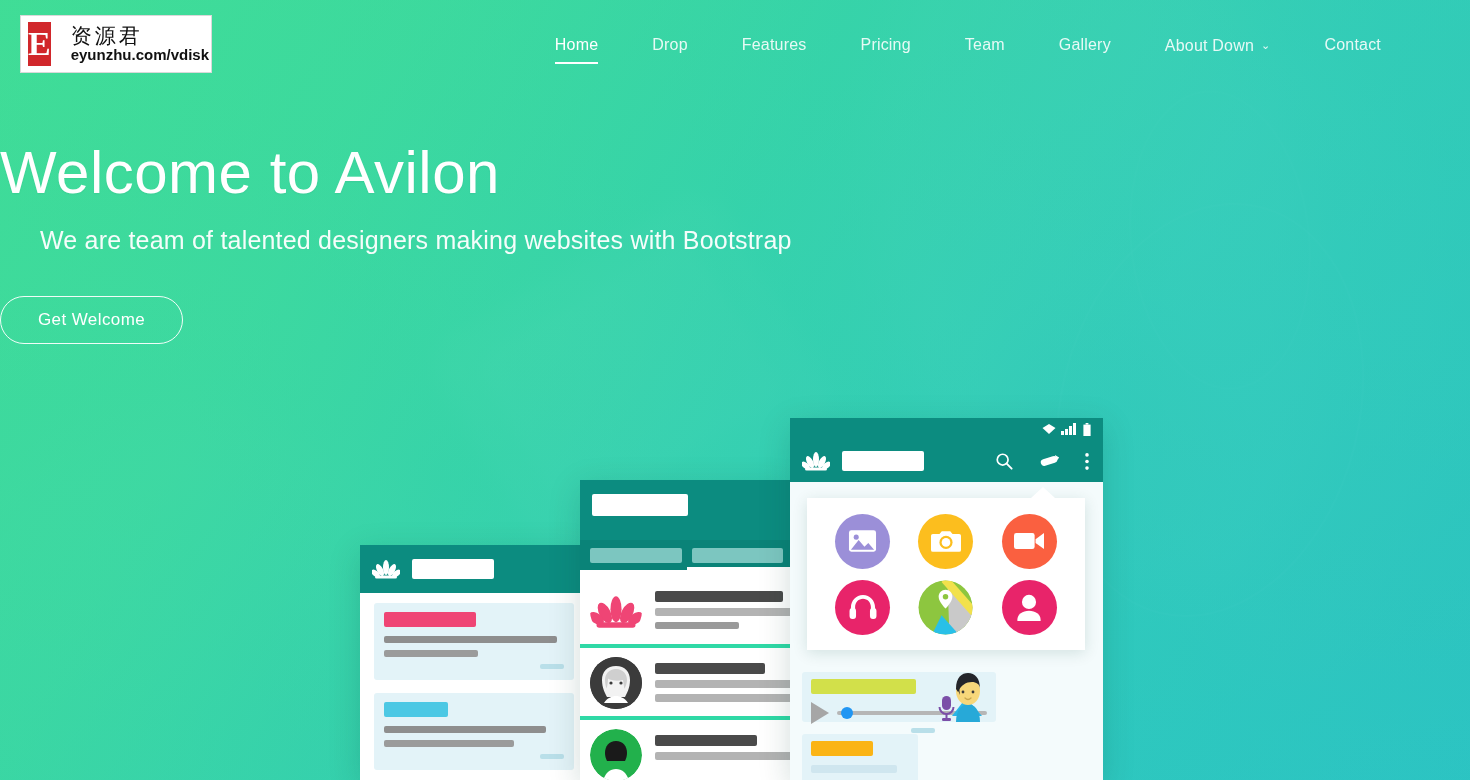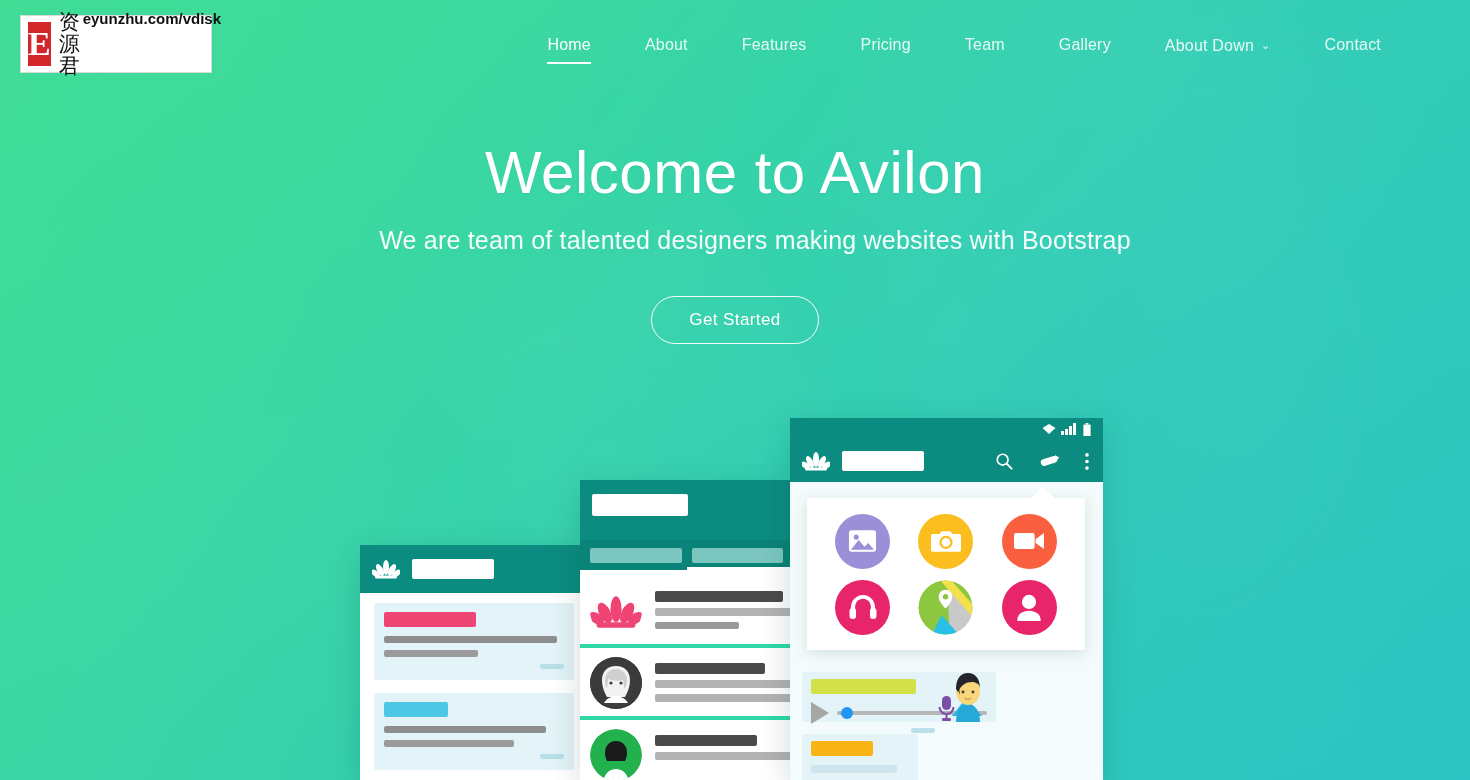--- a/index.html
+++ b/index.html
@@ -87,26 +87,26 @@
     border:1px solid #d9d9d9;
     display:flex; align-items:center; padding:3px 5px; gap:6px;
   }
   .wm-e{
     width:40px; height:48px; background:#d1272b;
     display:flex; align-items:center; justify-content:center;
     color:#fff; font-weight:700; font-size:34px;
     font-family:"Liberation Serif", serif; line-height:1;
     border:2px solid #fff; box-shadow:0 0 0 1px #d1272b inset;
   }
-  .wm-txt{ display:flex; flex-direction:row; justify-content:space-between; }
+  .wm-txt{ display:flex; flex-direction:column; justify-content:space-between;margin-left:12px; }
   .wm-cn{ font-size:21px; color:#111; letter-spacing:3px; line-height:1.05; font-family:"DejaVu Sans", sans-serif;}
   .wm-url{ font-size:15px; color:#111; font-weight:700; line-height:1.05; font-family:"Liberation Sans", sans-serif;}
 
   
-  .hero{ position:absolute; left:0; right:0; top:140px; text-align:center; z-index:20; }
+  .hero{ position:absolute; left:0; right:0; top:140px; z-index:20; }
   .hero h1{
     font-size:60px; font-weight:300; color:#ffffff;
     letter-spacing:.5px; line-height:1.1; text-shadow:0 1px 2px rgba(0,0,0,.05);
   }
   .hero p{
     margin-top:20px; font-size:25px; font-weight:300;
     color:rgba(255,255,255,.95); letter-spacing:.2px;padding-left:40px;
   }
   .cta{
     display:inline-block; margin-top:41px;
@@ -203,42 +203,42 @@
     <div class="bg-line bg-l2"></div>
   </div>
   <div class="bg-tint"></div>
   <div class="bg-tint2"></div>
 
   <header class="site-header">
     <div class="brand">AVILON</div>
 
     <nav class="nav">
       <a href="#" class="active"><span>Home</span></a>
-      <a href="#"><span>About</span></a>
+      <a href="#"><span>Drop</span></a>
       <a href="#"><span>Features</span></a>
       <a href="#"><span>Pricing</span></a>
       <a href="#"><span>Team</span></a>
       <a href="#"><span>Gallery</span></a>
       <a href="#"><span>About Down</span><span class="caret">⌄</span></a>
       <a href="#"><span>Contact</span></a>
     </nav>
   </header>
 
   <div class="watermark">
     <div class="wm-e">E</div>
     <div class="wm-txt">
       <div class="wm-cn">资源君</div>
       <div class="wm-url">eyunzhu.com/vdisk</div>
     </div>
   </div>
 
   <section class="hero">
     <h1>Welcome to Avilon</h1>
     <p>We are team of talented designers making websites with Bootstrap</p>
-    <a href="#" class="cta">Get Started</a>
+    <a href="#" class="cta">Get Welcome</a>
   </section>
 
   <div class="mockups">
 
     <div class="mock mock-a">
       <div class="bar">
         <svg class="lotus" viewBox="0 0 56 42">
           <g fill="#fff">
             <ellipse cx="28" cy="18" rx="6" ry="15"></ellipse>
             <ellipse cx="16" cy="23" rx="6" ry="13" transform="rotate(-28 16 23)"></ellipse>

